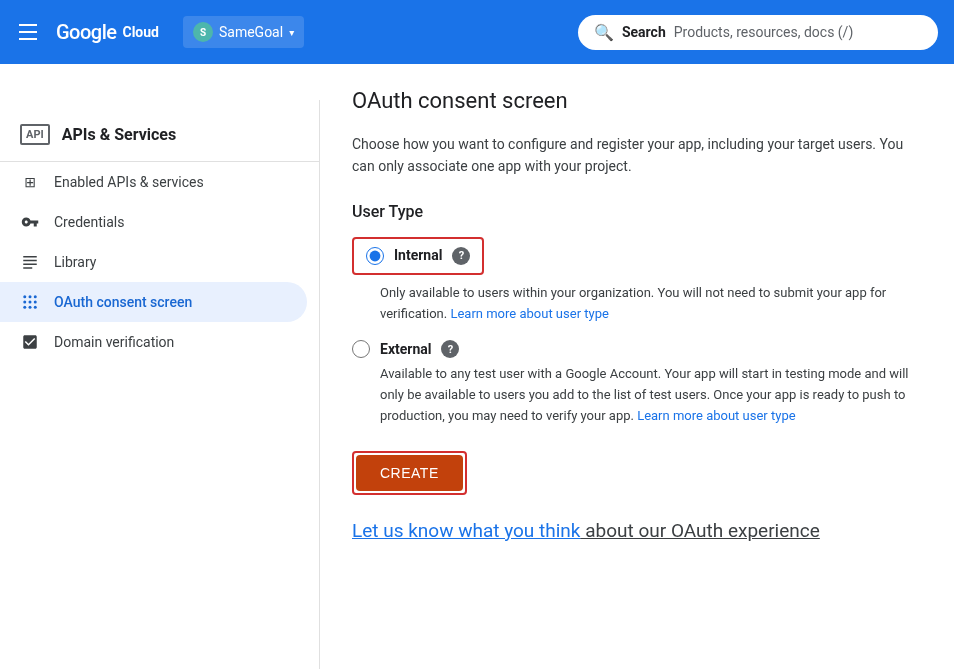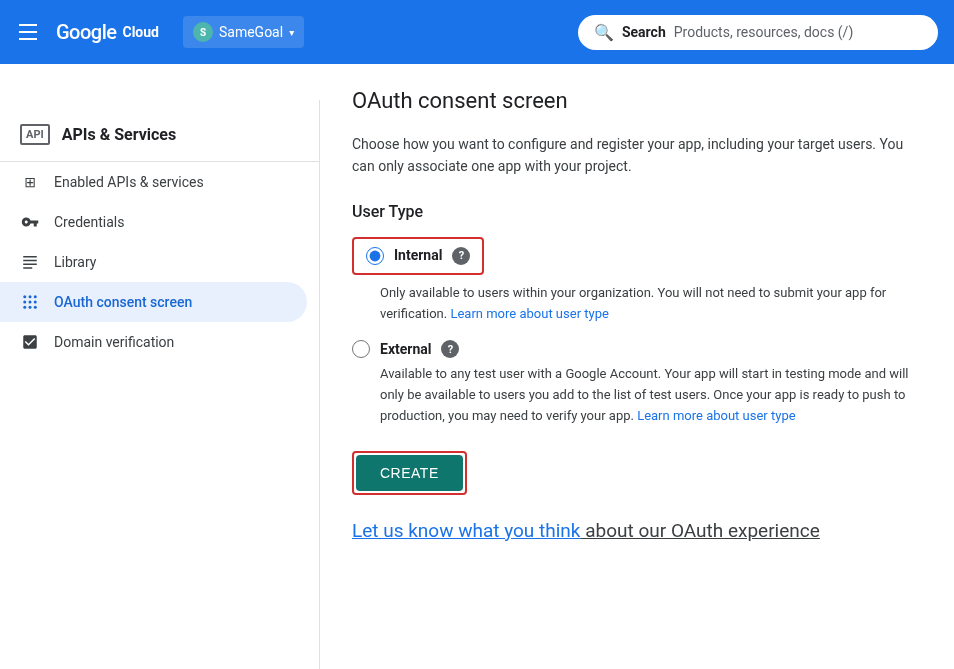--- a/index.html
+++ b/index.html
@@ -155,21 +155,21 @@
 
     
     .create-button-wrapper {
       border: 2px solid #d32f2f;
       display: inline-block;
       border-radius: 4px;
       padding: 2px;
       margin-bottom: 24px;
     }
     .create-button {
-      background: #0f766e; color: #fff;
+      background: #c2410c; color: #fff;
       border: none; border-radius: 4px;
       padding: 10px 24px;
       font-size: 14px; font-weight: 500; letter-spacing: 0.5px;
       cursor: pointer;
       text-transform: uppercase;
     }
 
     
     .footer-link {
       font-size: 19px; color: #3c4043; text-decoration: underline;

